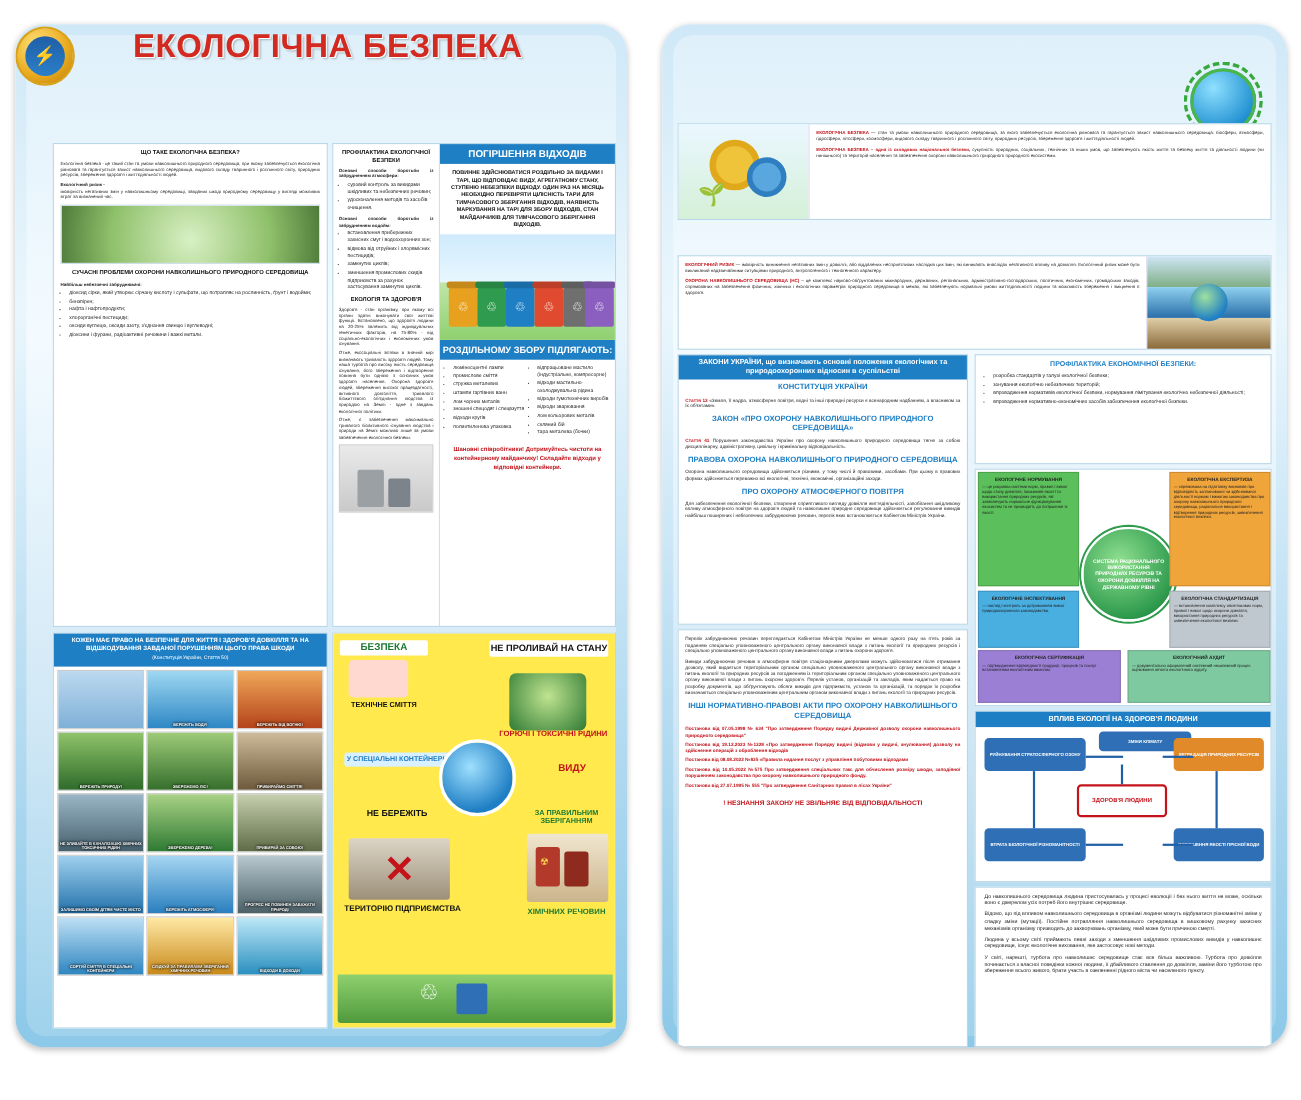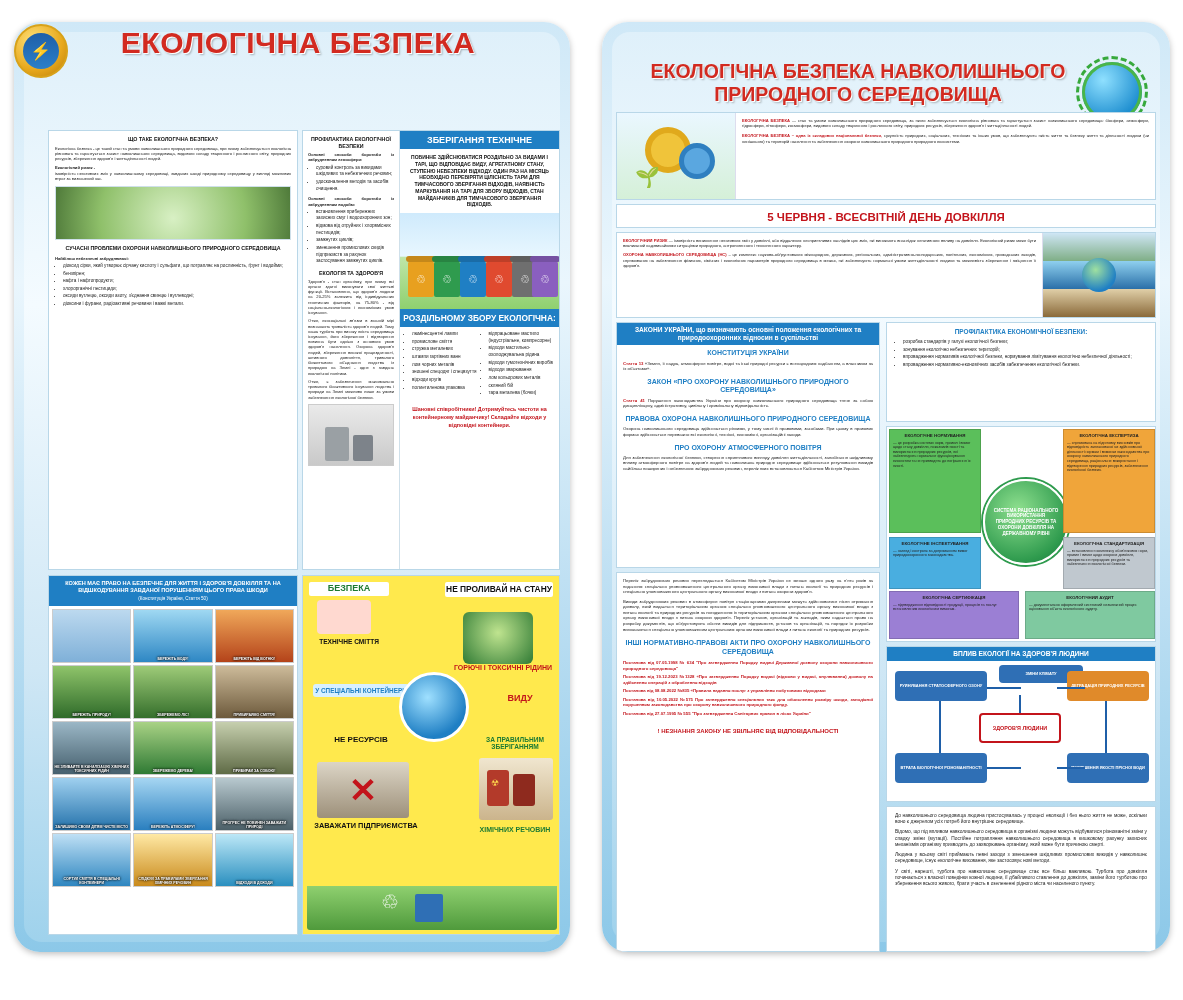--- a/index.html
+++ b/index.html
@@ -145,21 +145,21 @@
           <div class="tiny" style="margin-top:2px;">Здоров'я - стан організму, при якому всі органи здатні виконувати свої життєві функції. Встановлено, що здоров'я людини на 20-25% залежить від індивідуальних генетичних факторів, на 75-80% - від соціально-екологічних і економічних умов існування.</div>
           <div class="tiny" style="margin-top:3px;">Отже, екосоціальні зв'язки в значній мірі визначають тривалість здоров'я людей. Тому наша турбота про високу якість середовища існування, його збереження і відтворення повинна бути однією з основних умов здоров'я населення. Охорона здоров'я людей, збереження високої працездатності, активного довголіття, тривалого біожиттєвого об'єднання людства із природою на Землі - одне з завдань екологічної політики.</div>
           <div class="tiny" style="margin-top:3px;">Отже, є забезпечення максимально тривалого біоактивного існування людства і природи на Землі можливо лише за умови забезпечення екологічної безпеки.</div>
           <div style="margin-top:4px;height:60px;background:linear-gradient(180deg,#eaeaea,#c9c9c9);border:1px solid #ccc;position:relative;">
             <div style="position:absolute;left:16px;bottom:4px;width:24px;height:34px;background:#9aa0a4;border-radius:2px;"></div>
             <div style="position:absolute;left:44px;bottom:4px;width:20px;height:26px;background:#7d838a;border-radius:2px;"></div>
           </div>
         </div>
 
         <div class="col-sep" style="flex:1;display:flex;flex-direction:column;">
-          <div id="ws-head">ЗБЕРІГАННЯ ТЕХНІЧНЕ</div>
+          <div id="ws-head">ПОГІРШЕННЯ ВІДХОДІВ</div>
           <div id="ws-text">ПОВИННЕ ЗДІЙСНЮВАТИСЯ РОЗДІЛЬНО ЗА ВИДАМИ І ТАРІ, ЩО ВІДПОВІДАЄ ВИДУ, АГРЕГАТНОМУ СТАНУ, СТУПЕНЮ НЕБЕЗПЕКИ ВІДХОДУ. ОДИН РАЗ НА МІСЯЦЬ НЕОБХІДНО ПЕРЕВІРЯТИ ЦІЛІСНІСТЬ ТАРИ ДЛЯ ТИМЧАСОВОГО ЗБЕРІГАННЯ ВІДХОДІВ, НАЯВНІСТЬ МАРКУВАННЯ НА ТАРІ ДЛЯ ЗБОРУ ВІДХОДІВ, СТАН МАЙДАНЧИКІВ ДЛЯ ТИМЧАСОВОГО ЗБЕРІГАННЯ ВІДХОДІВ.</div>
           <div id="ws-img">
             <div class="bin" style="left:8px;background:#e8a01f;">
                 <span class="recyc">♲</span>
               </div>
             <div class="bin" style="left:34px;background:#2f9b4e;">
                 <span class="recyc">♲</span>
               </div>
             <div class="bin" style="left:60px;background:#1f7fc4;">
                 <span class="recyc">♲</span>
@@ -167,21 +167,21 @@
             <div class="bin" style="left:86px;background:#e04a2f;">
                 <span class="recyc">♲</span>
               </div>
             <div class="bin" style="left:112px;background:#6f6f6f;">
                 <span class="recyc">♲</span>
               </div>
             <div class="bin" style="left:132px;background:#8a5fbf;">
                 <span class="recyc">♲</span>
               </div>
           </div>
-          <div id="rz-head">РОЗДІЛЬНОМУ ЗБОРУ ЕКОЛОГІЧНА:</div>
+          <div id="rz-head">РОЗДІЛЬНОМУ ЗБОРУ ПІДЛЯГАЮТЬ:</div>
           <div style="display:flex;gap:4px;padding:4px 5px;">
             <ul class="lst" style="margin:0 0 0 7px;padding:0;flex:1;">
               <li>люмінесцентні лампи</li>
               <li>промислове сміття</li>
               <li>стружка металевих</li>
               <li>штампи гартівних ванн</li>
               <li>лом чорних металів</li>
               <li>зношені спецодяг і спецвзуття</li>
               <li>відходи кругів</li>
               <li>полиетиленова упаковка</li>
@@ -264,48 +264,47 @@
         <div class="pz plabel" style="left:6px;top:62px;width:80px;font-size:6.6px;color:#111;">ТЕХНІЧНЕ СМІТТЯ</div>
 
         <div class="pz plabel" style="left:142px;top:6px;width:108px;font-size:8.4px;color:#111;background:#fff;padding:3px 0;border-radius:2px;">НЕ ПРОЛИВАЙ НА СТАНУ</div>
         <div class="pz" style="left:160px;top:36px;width:70px;height:52px;background:radial-gradient(circle at 50% 40%,#bfe48f,#2f7a34);border-radius:6px;"></div>
         <div class="pz plabel" style="left:150px;top:88px;width:100px;font-size:7px;color:#c3141b;">ГОРЮЧІ І ТОКСИЧНІ РІДИНИ</div>
 
         <div class="pz plabel" style="left:10px;top:108px;width:96px;font-size:6.4px;color:#1f7fc4;background:#d8f0ff;padding:3px 2px;border-radius:3px;">У СПЕЦІАЛЬНІ КОНТЕЙНЕРИ</div>
         <div class="pz" style="left:96px;top:96px;width:70px;height:70px;border-radius:50%;background:radial-gradient(circle at 40% 35%,#9fe0ff,#1f7fc4 70%);border:3px solid #fff;"></div>
         <div class="pz plabel" style="left:184px;top:118px;width:66px;font-size:9px;color:#c3141b;">ВИДУ</div>
 
-        <div class="pz plabel" style="left:10px;top:160px;width:96px;font-size:8px;color:#111;">НЕ РЕСУРСІВ</div>
+        <div class="pz plabel" style="left:10px;top:160px;width:96px;font-size:8px;color:#111;">НЕ БЕРЕЖІТЬ</div>
         <div class="pz plabel" style="left:172px;top:160px;width:80px;font-size:6.6px;color:#1d7a33;">ЗА ПРАВИЛЬНИМ ЗБЕРІГАННЯМ</div>
 
         <div class="pz" style="left:14px;top:186px;width:92px;height:56px;background:linear-gradient(180deg,#dcd5c6,#9d907a);border-radius:3px;">
           <div style="position:absolute;left:50%;top:50%;transform:translate(-50%,-50%);color:#c3141b;font-size:34px;font-weight:bold;">✕</div>
         </div>
         <div class="pz" style="left:176px;top:182px;width:74px;height:62px;background:linear-gradient(180deg,#f0e6cf,#cbb48c);border-radius:3px;">
           <div style="position:absolute;left:8px;top:12px;width:22px;height:36px;background:#b33a2a;border-radius:3px;"></div>
           <div style="position:absolute;left:34px;top:16px;width:22px;height:32px;background:#8e2a1e;border-radius:3px;"></div>
           <div style="position:absolute;left:12px;top:20px;color:#ffd84d;font-size:9px;">☢</div>
         </div>
-        <div class="pz plabel" style="left:8px;top:246px;width:110px;font-size:7.4px;color:#111;">ЗАВАЖАТИ ПІДПРИЄМСТВА</div>
+        <div class="pz plabel" style="left:8px;top:246px;width:110px;font-size:7.4px;color:#111;">ТЕРИТОРІЮ ПІДПРИЄМСТВА</div>
         <div class="pz plabel" style="left:170px;top:250px;width:84px;font-size:7px;color:#1d7a33;">ХІМІЧНИХ РЕЧОВИН</div>
 
         <div class="pz" style="left:4px;bottom:4px;width:250px;height:44px;background:linear-gradient(180deg,#8fd06f,#4f9a3c);border-radius:0 0 3px 3px;">
           <div style="position:absolute;left:74px;top:4px;color:#fff;font-size:20px;">♲</div>
           <div style="position:absolute;left:108px;top:8px;width:28px;height:28px;background:#2f6fb5;border-radius:2px;"></div>
         </div>
       </div>
     </div>
 
   </div>
 
   <div class="board" id="board-right">
     <div class="board-inner"></div>
 
     <div id="r-title-wrap">
-      <div id="r-title">ЕКОЛОГІЧНА БЕЗПЕКА НАВКОЛИШНЬОГО ПРИРОДНОГО СЕРЕДОВИЩА</div>
       <div id="r-globe">
           <div class="arrow-ring"></div>
         </div>
     </div>
 
     <div class="blk white" style="left:14px;top:90px;width:540px;height:88px;">
       <div style="display:flex;height:100%;">
         <div style="width:118px;background:linear-gradient(180deg,#eaf7ff,#d5f0d8);border-right:1px solid #dde;position:relative;">
           <div style="position:absolute;left:28px;top:14px;width:34px;height:34px;border-radius:50%;background:#f0c43a;border:6px solid #e0a91c;"></div>
           <div style="position:absolute;left:62px;top:30px;width:26px;height:26px;border-radius:50%;background:#5aa7e0;border:5px solid #2f7fc0;"></div>
@@ -317,23 +316,20 @@
             <span>— стан та умови навколишнього природного середовища, за якого забезпечується екологічна рівновага та гарантується захист навколишнього середовища: біосфери, атмосфери, гідросфери, літосфери, космосфери, видового складу тваринного і рослинного світу, природних ресурсів, збереження здоров'я і життєдіяльності людей.</span>
           </div>
           <div class="tiny" style="margin-top:5px;">
             <b class="red">ЕКОЛОГІЧНА БЕЗПЕКА – одна із складових національної безпеки,</b>
             <span>сукупність природних, соціальних, технічних та інших умов, що забезпечують якість життя та безпеку життя та діяльності людини (чи нинішнього) та територій населення та забезпечення охорони навколишнього природного природного екосистеми.</span>
           </div>
         </div>
       </div>
     </div>
 
-    <div class="blk white" style="left:14px;top:182px;width:540px;height:24px;">
-      <div style="font-size:11.5px;font-weight:bold;color:#c3141b;text-align:center;line-height:24px;">5 ЧЕРВНЯ - ВСЕСВІТНІЙ ДЕНЬ ДОВКІЛЛЯ</div>
-    </div>
 
     <div class="blk white" style="left:14px;top:210px;width:540px;height:86px;">
       <div style="display:flex;height:100%;">
         <div style="flex:1;padding:5px 6px;">
           <div class="tiny">
             <b class="red">ЕКОЛОГІЧНИЙ РИЗИК</b>
             <span>— імовірність виникнення негативних змін у довкіллі, або віддалених несприятливих наслідків цих змін, які виникають внаслідок негативного впливу на довкілля. Екологічний ризик може бути викликаний надзвичайними ситуаціями природного, антропогенного і техногенного характеру.</span>
           </div>
           <div class="tiny" style="margin-top:4px;">
             <b class="red">ОХОРОНА НАВКОЛИШНЬОГО СЕРЕДОВИЩА (НС)</b>

